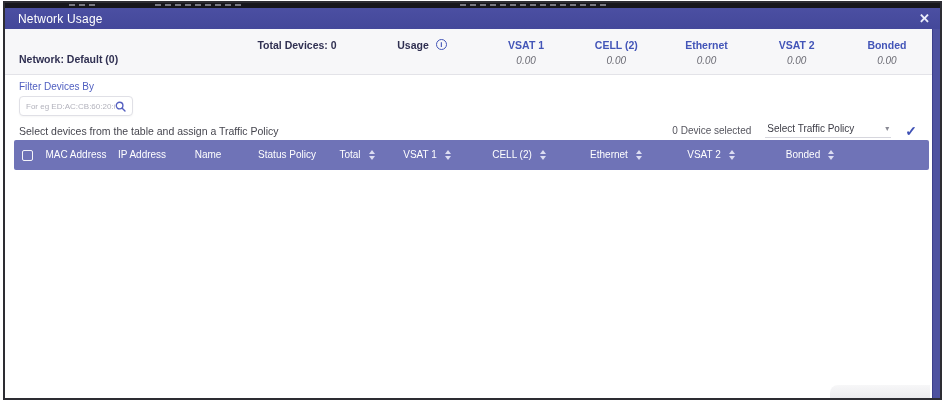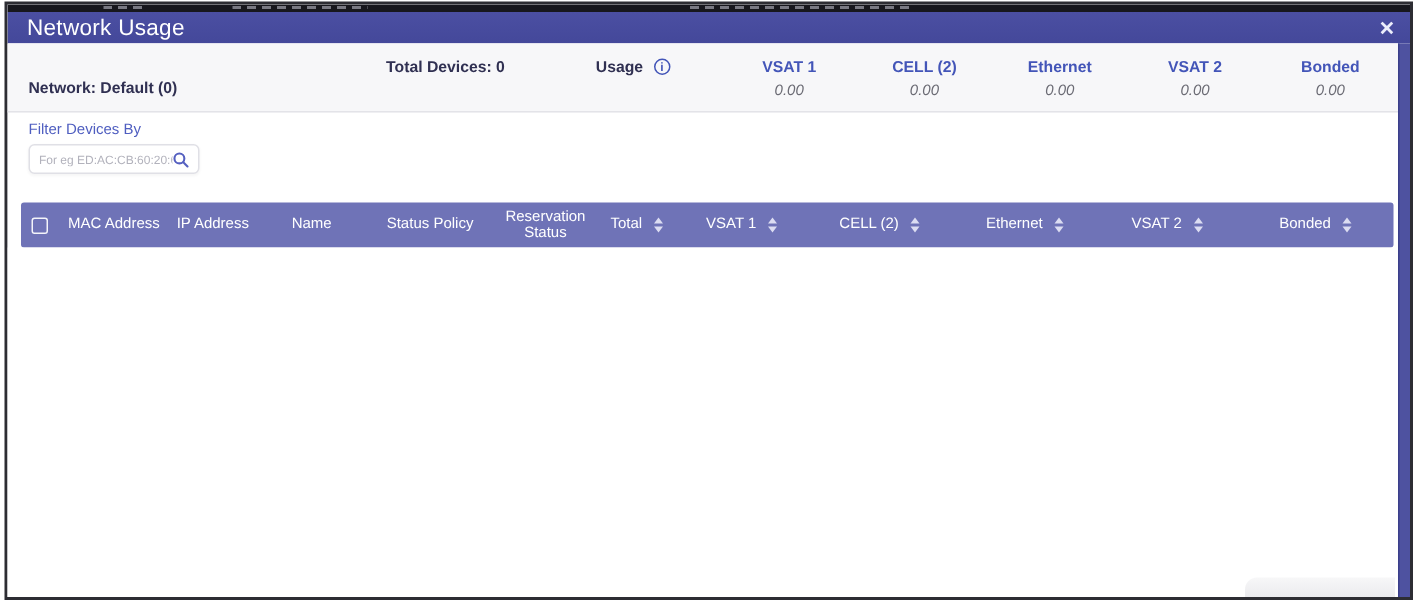--- a/index.html
+++ b/index.html
@@ -21,21 +21,21 @@
   }
   .noise-a { left:64px;  width:28px; }
   .noise-b { left:150px; width:90px; }
   .noise-c { left:455px; right:330px; }
 
   
   .titlebar {
     height:21px; background:linear-gradient(180deg,#4b4fa2,#44489a);
     display:flex; align-items:center; padding:0 10px 0 13px; color:#fff; flex:0 0 auto;
   }
-  .title { font-size:15px; letter-spacing:.2px; }
+  .title { font-size:12px; letter-spacing:.2px; }
   .close {
     margin-left:auto; font-size:13px; font-weight:bold; color:#eceefb;
     cursor:pointer; line-height:1;
   }
 
   .content-row { flex:1; display:flex; min-height:0; }
   .main { flex:1; min-width:0; display:flex; flex-direction:column; background:#fff; position:relative; }
   .right-strip { flex:0 0 8px; background:#4e52a0; border-left:1px solid #3b3f8a; }
 
   
@@ -159,31 +159,41 @@
         <div class="filter-label">Filter Devices By</div>
         <div class="search-box">
           <input class="search-input" type="text" placeholder="For eg ED:AC:CB:60:20:66" style="">
           <span class="search-icon">
             <svg width="11" height="11" viewBox="0 0 11 11" fill="none">
               <circle cx="4.6" cy="4.6" r="3.3" stroke="#5560c0" stroke-width="1.4"></circle>
               <line x1="7.2" y1="7.2" x2="10" y2="10" stroke="#5560c0" stroke-width="1.4" stroke-linecap="round"></line>
             </svg>
           </span>
         </div>
+        <div class="helper-row">
+          <span class="helper-text">Select devices from the table and assign a Traffic Policy</span>
+          <span class="right-group">
+            <span class="count-text">0 Device selected</span>
+            <span class="policy-select">
+              <span>Select Traffic Policy</span>
+              <span class="chev">▾</span>
+            </span>
+            <span class="apply-check">✓</span>
+          </span>
+        </div>
       </div>
 
       <div class="thead">
         <div class="th w-check">
           <span class="checkbox"></span>
         </div>
         <div class="th w-mac">MAC Address</div>
         <div class="th w-ip">IP Address</div>
         <div class="th w-name">Name</div>
         <div class="th w-pol">Status Policy</div>
-        <div class="th w-res">Reservation Status</div>
         <div class="th w-total sortable">
           <span>Total</span>
           <span class="sort">
               <i class="tri-up"></i>
               <i class="tri-down"></i>
             </span>
         </div>
         <div class="th w-v1 sortable">
           <span>VSAT 1</span>
           <span class="sort">

